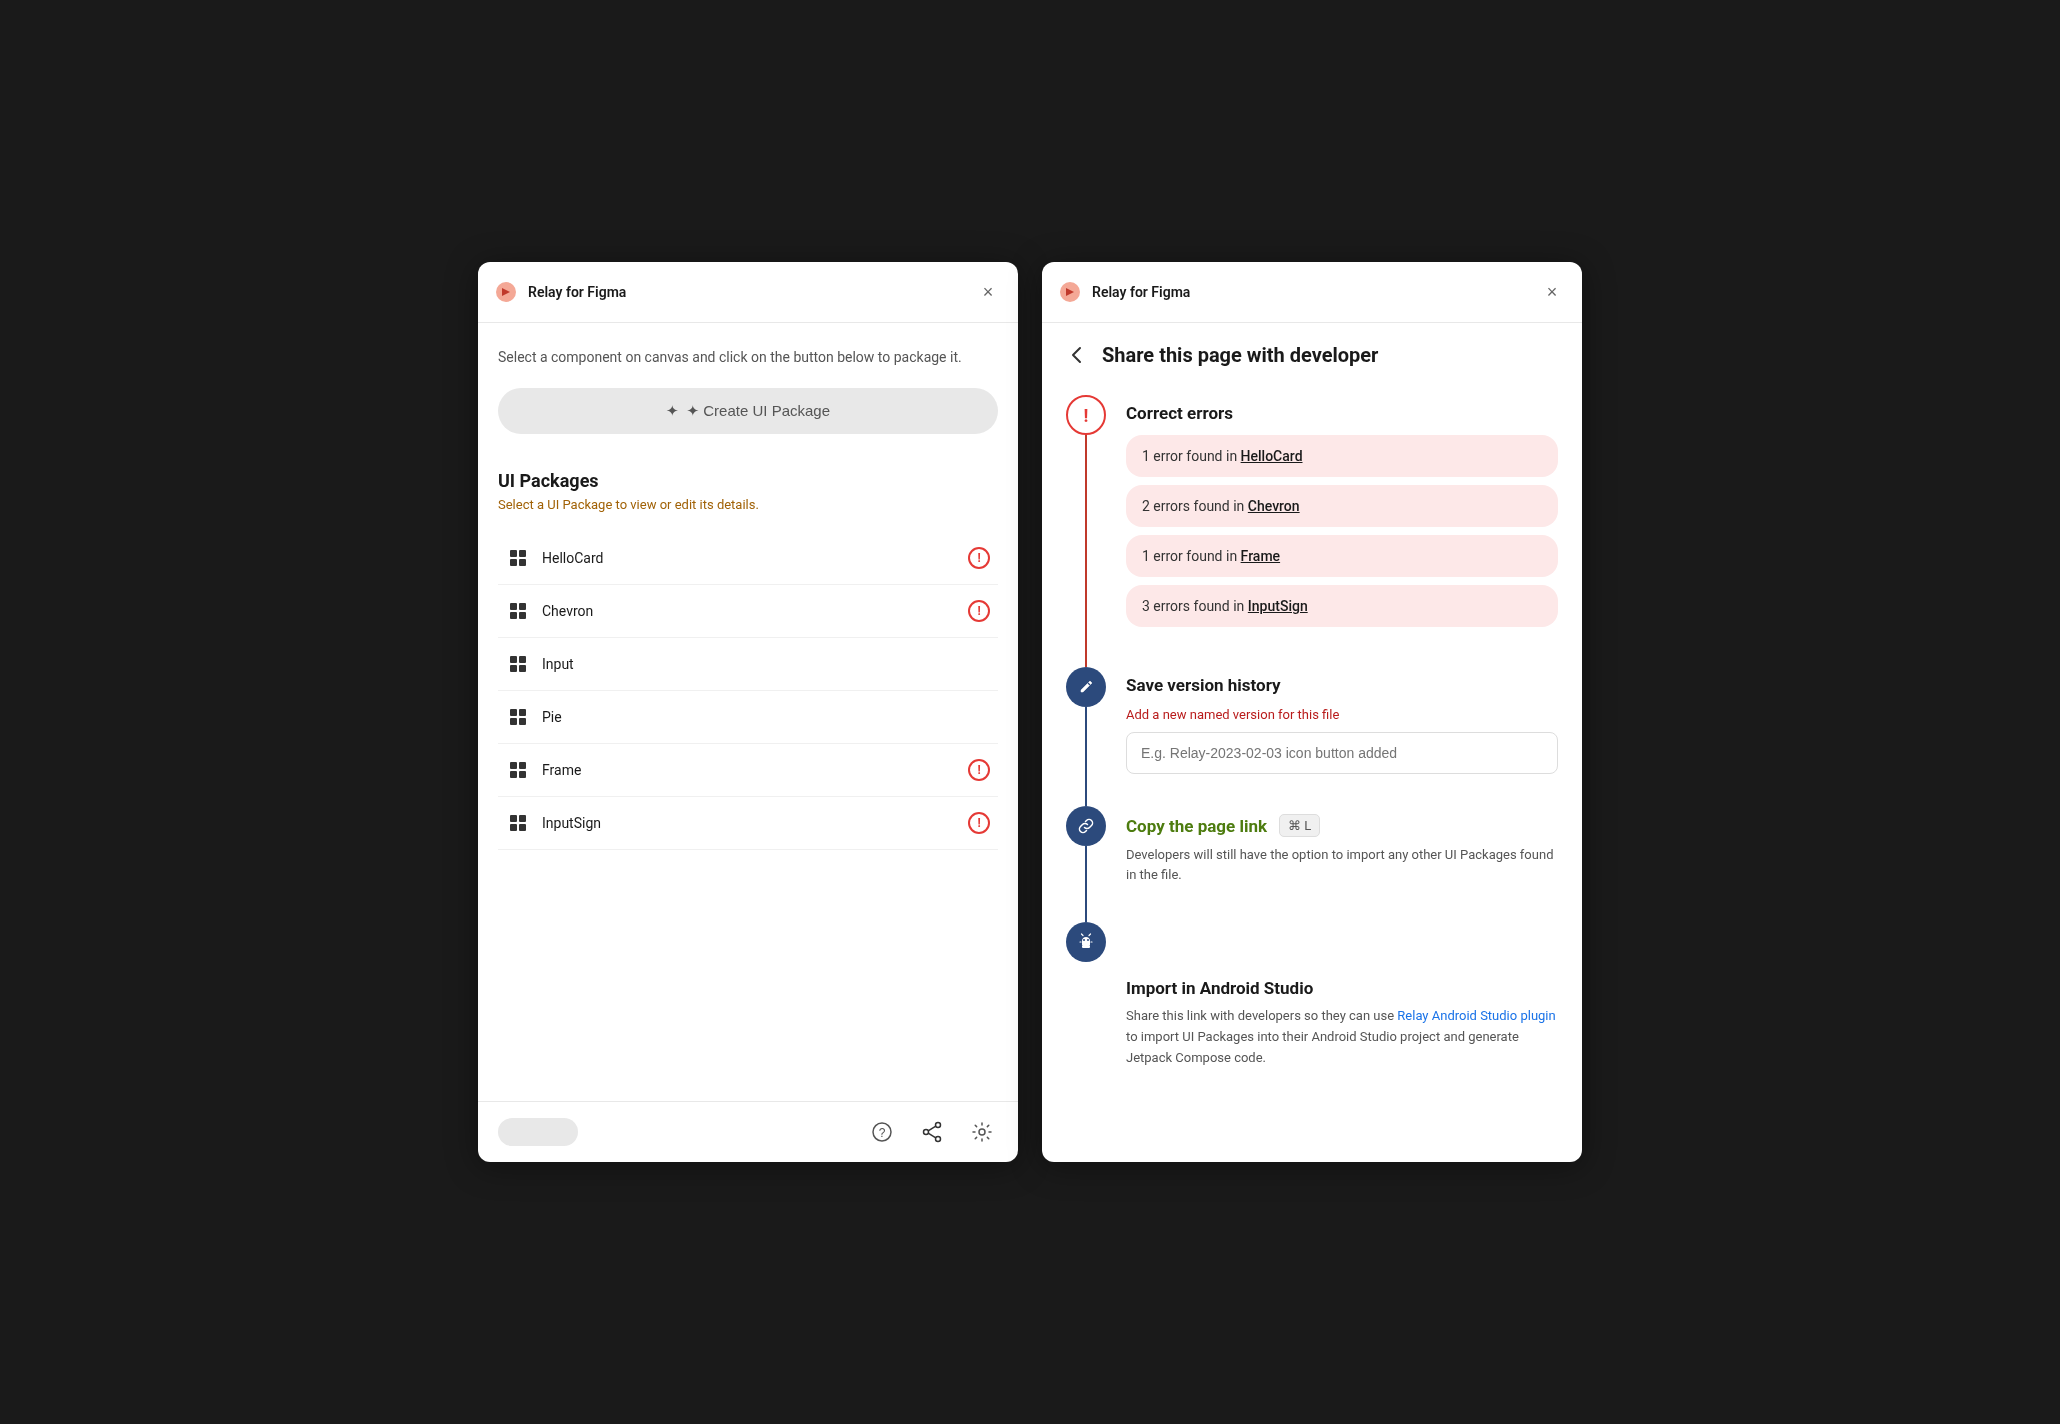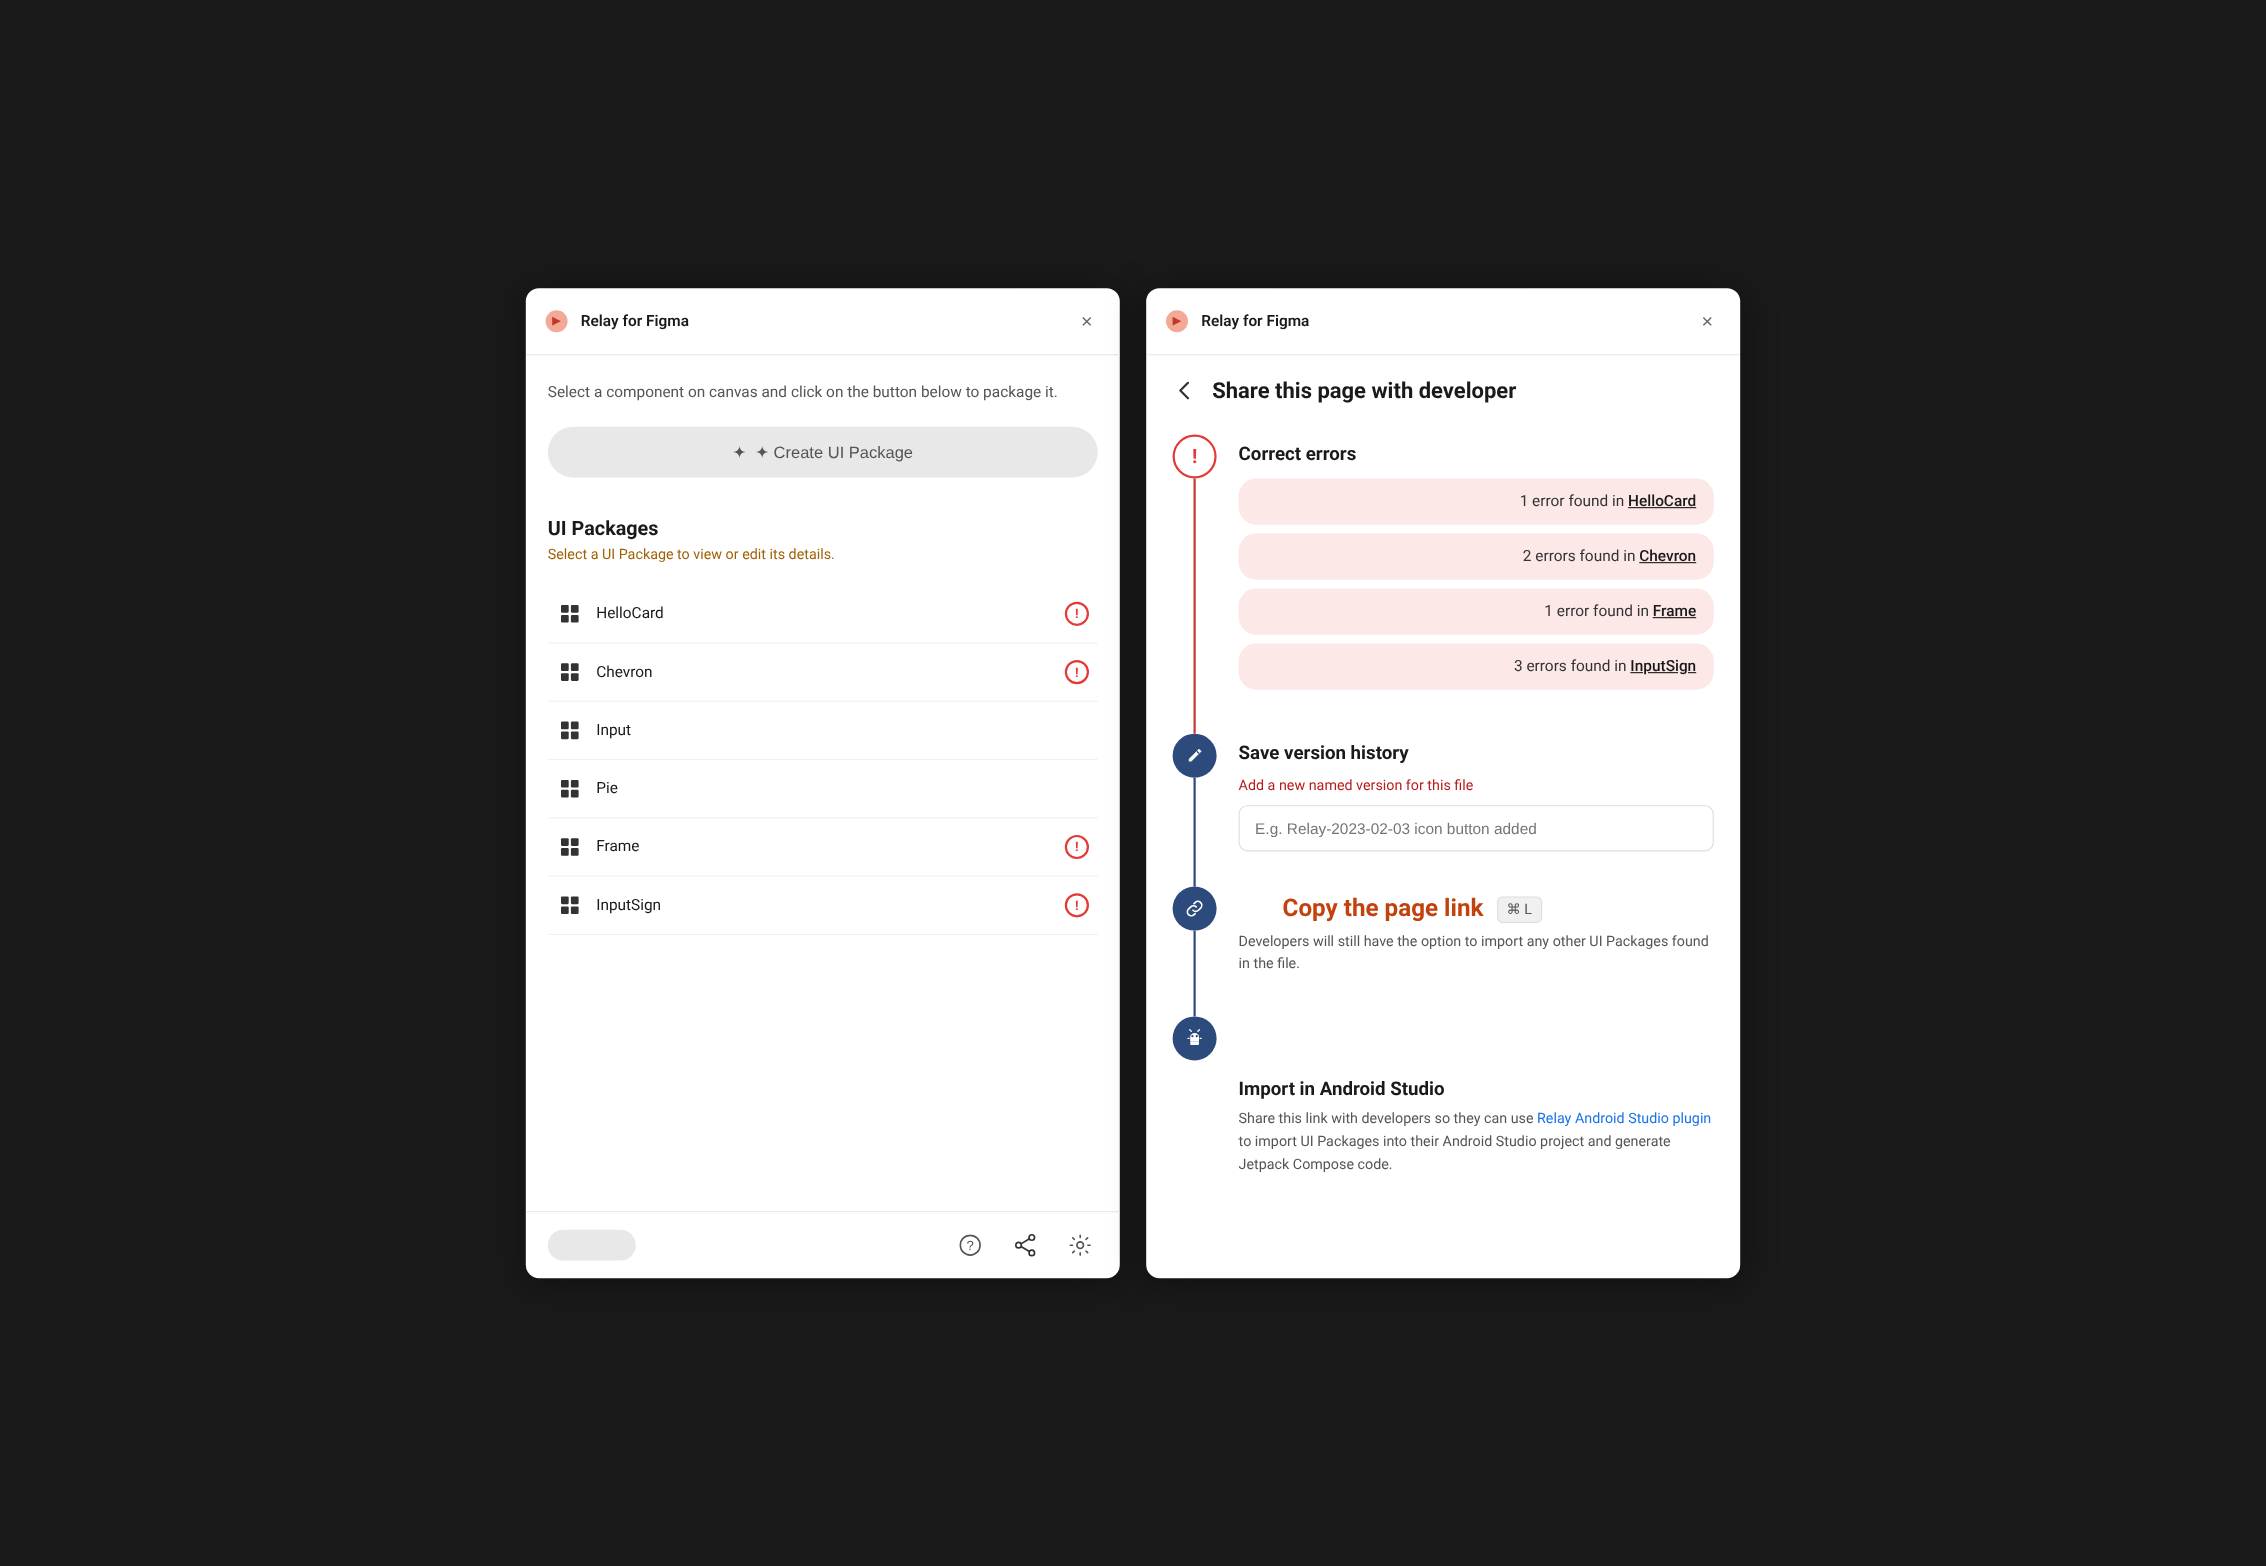--- a/index.html
+++ b/index.html
@@ -315,21 +315,20 @@
       padding-top: 8px;
     }
 
     .error-card {
       background: #fde8e8;
       border-radius: 16px;
       padding: 13px 16px;
       margin-bottom: 8px;
       font-size: 14px;
       color: #333;
-      text-align: right;
     }
 
     .error-card a {
       color: #1a1a1a;
       text-decoration: underline;
       font-weight: 500;
     }
 
     .version-input {
       width: 100%;
@@ -343,24 +342,23 @@
     }
 
     .copy-link-row {
       display: flex;
       align-items: center;
       gap: 12px;
       padding-top: 8px;
     }
 
     .copy-link-title {
-      font-size: 22px;
+      font-size: 17px;
       font-weight: 700;
-      color: #c2410c;
-      margin-left: 40px;
+      color: #4d7c0f;
     }
 
     .kbd-badge {
       background: #f0f0f0;
       border: 1px solid #ddd;
       border-radius: 5px;
       padding: 3px 8px;
       font-size: 13px;
       color: #555;
       display: flex;

